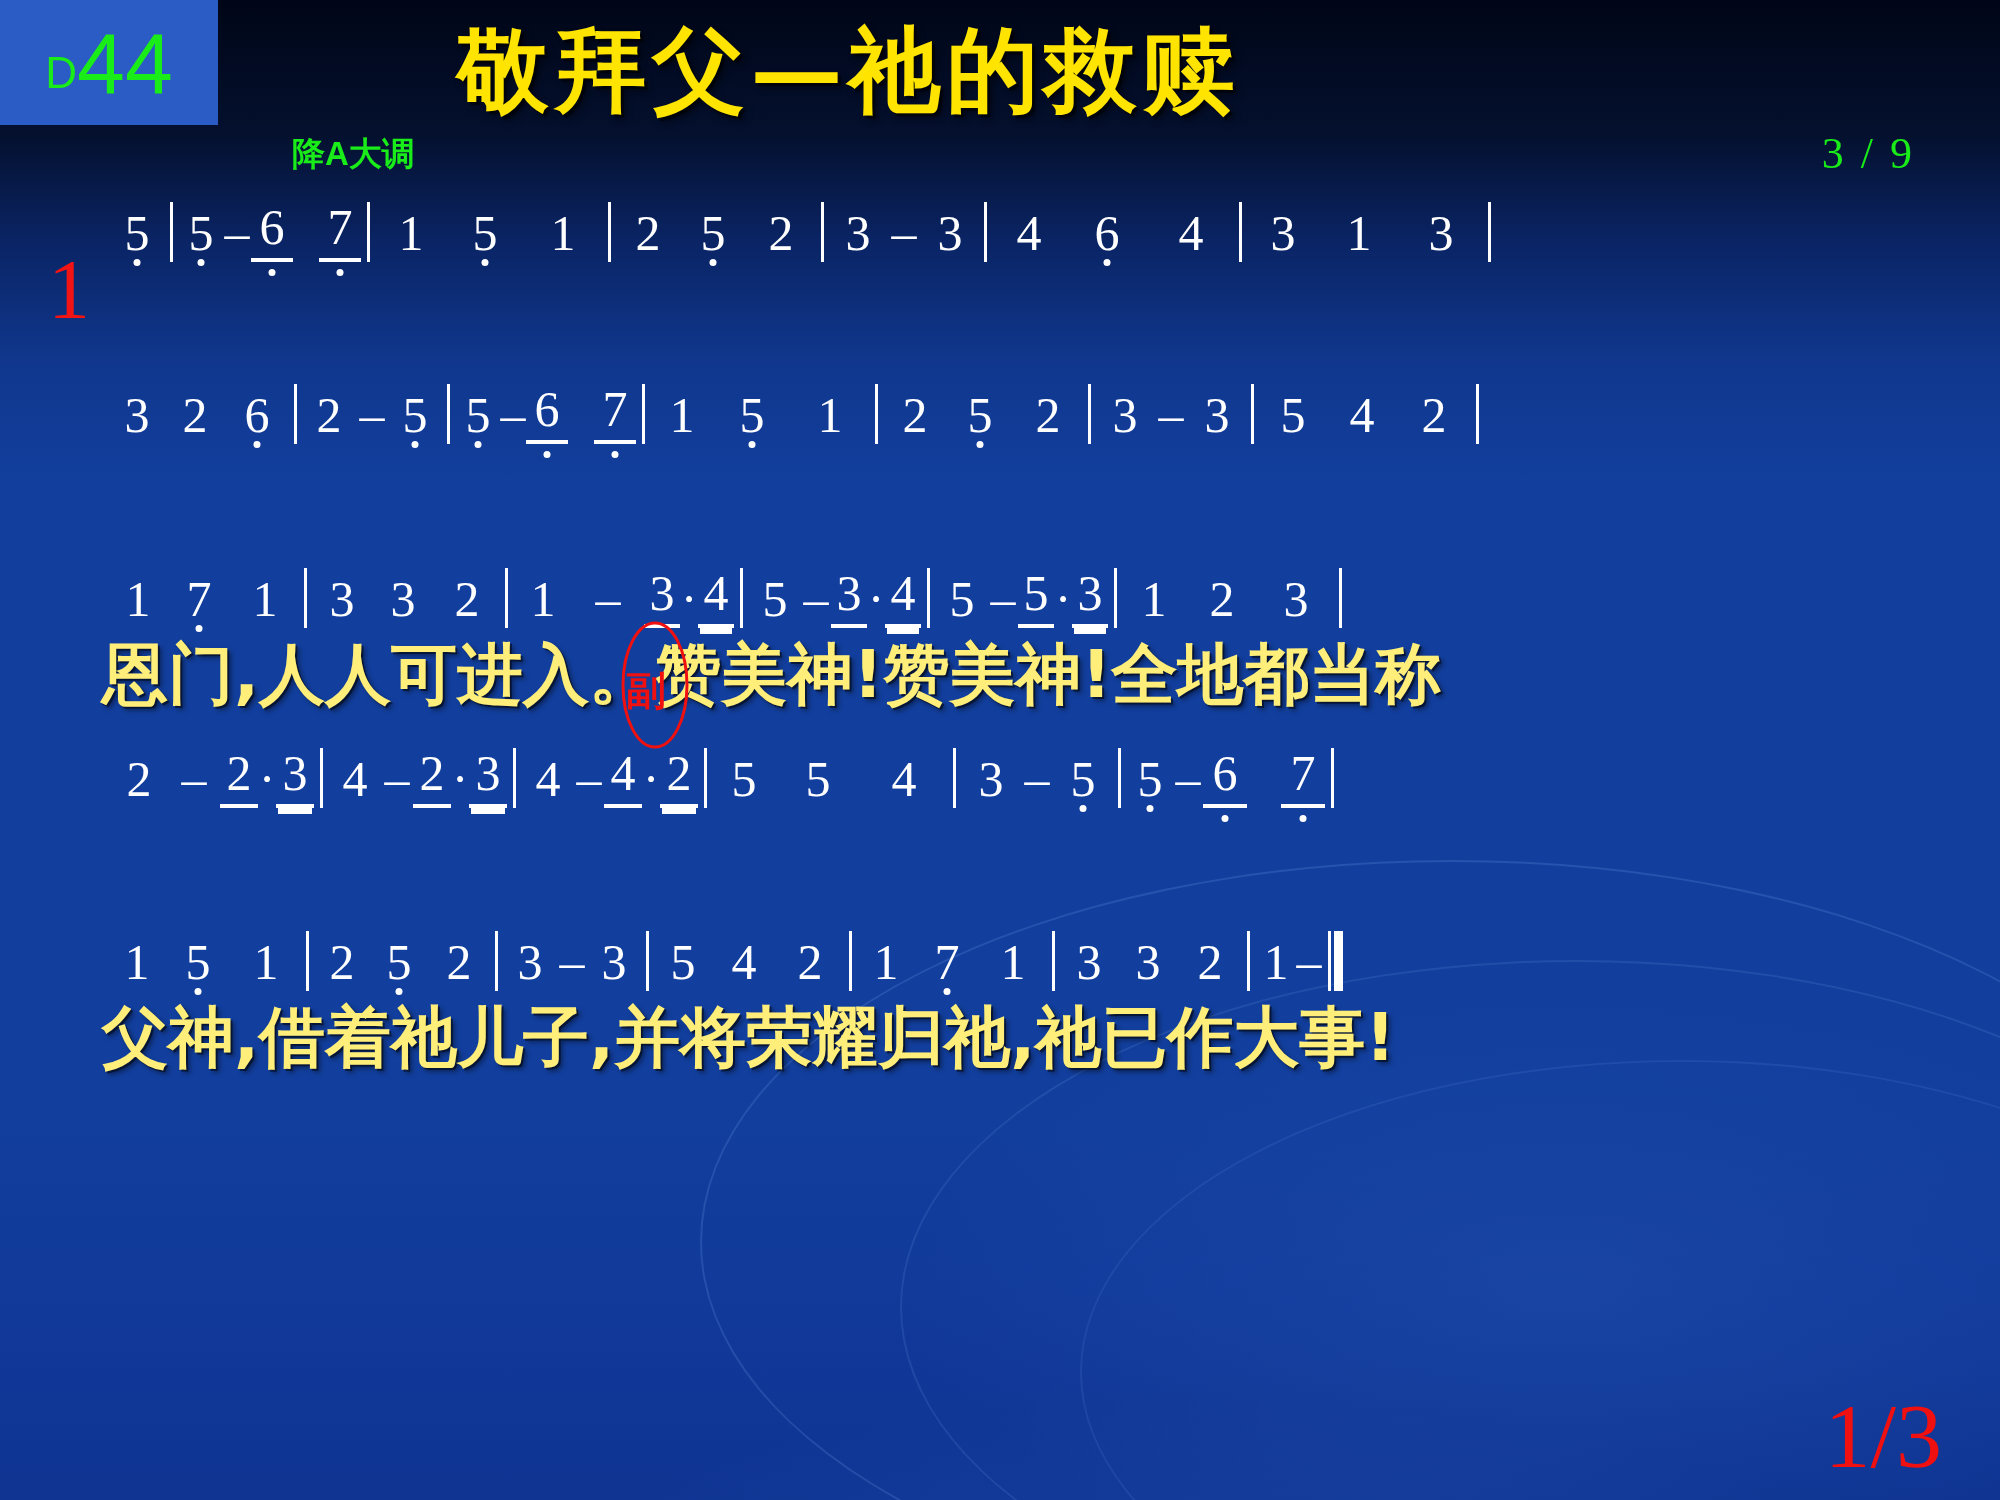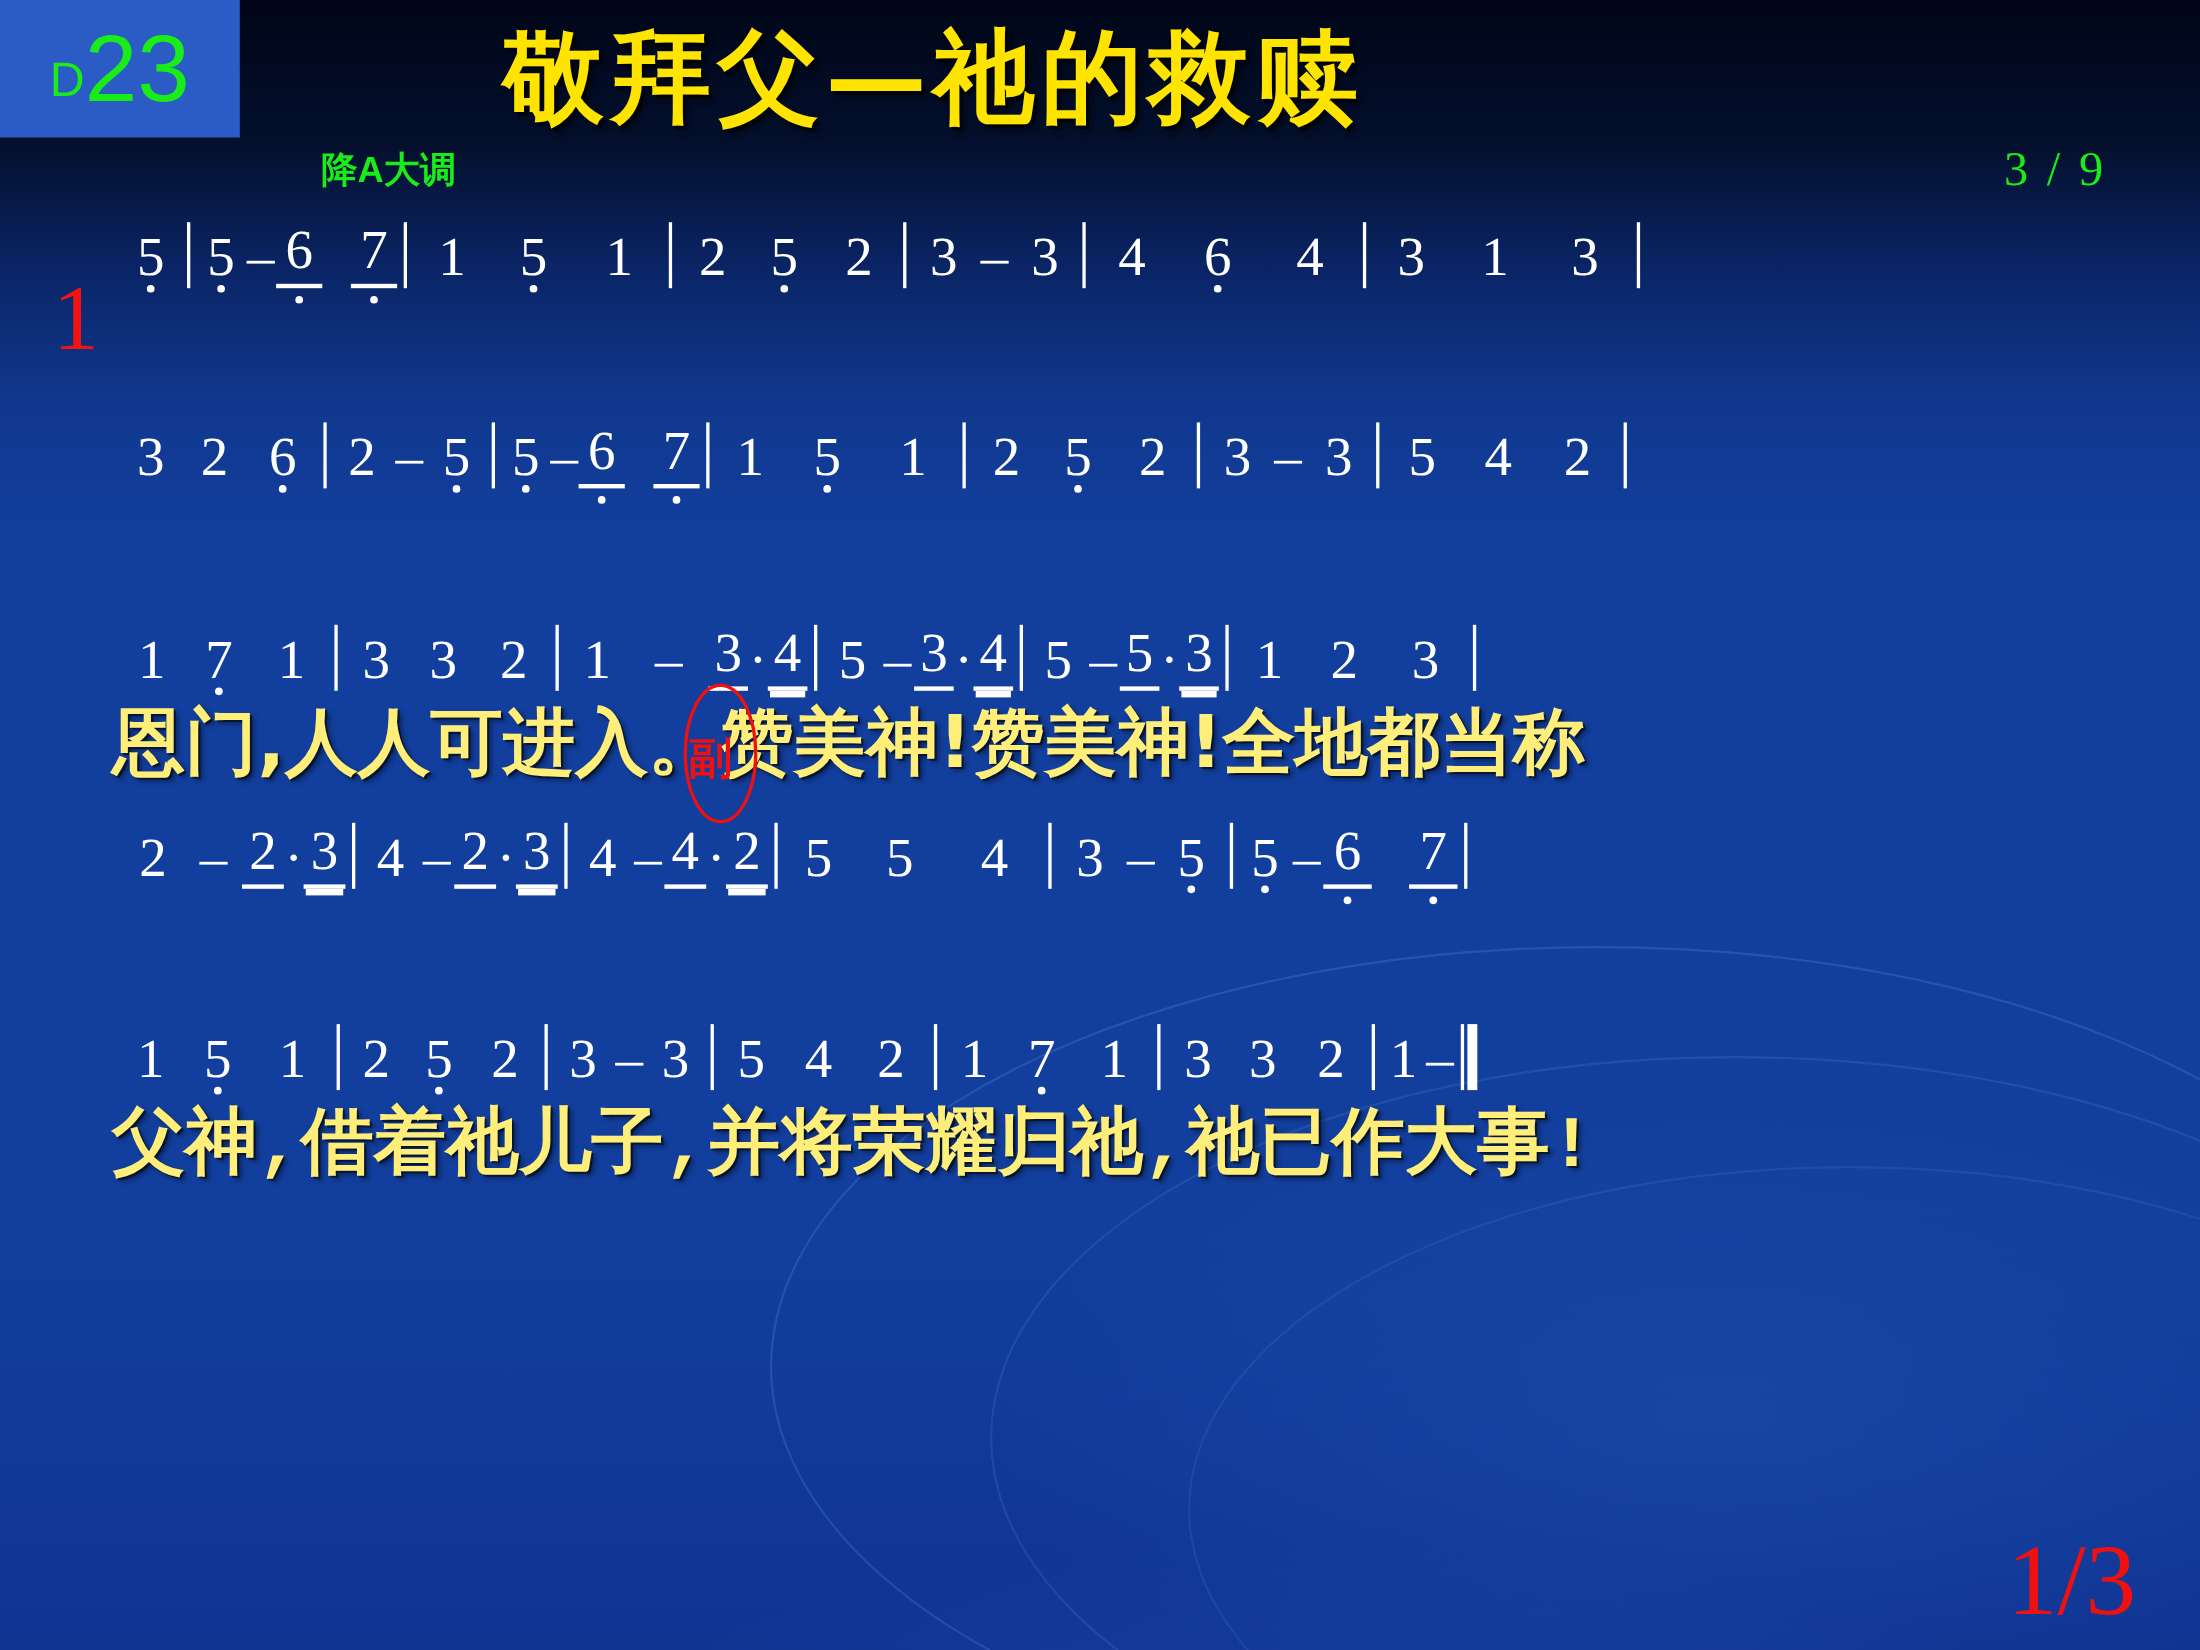--- a/index.html
+++ b/index.html
@@ -165,21 +165,21 @@
 <body>
 
 <div id="slide">
 
   <div class="arc a1"></div>
   <div class="arc a2"></div>
   <div class="arc a3"></div>
 
   <div class="badge">
     <span class="d">D</span>
-      <span class="n">23</span>
+      <span class="n">44</span>
   </div>
 
   <div class="title">敬拜父—祂的救赎</div>
   <div class="keysig">降A大调</div>
   <div class="meter">3 / 9</div>
   <div class="verseno">1</div>
   <div class="pageno">1/3</div>
 
   <div class="system" style="top:196px;">
     <div class="notes">
@@ -417,16 +417,16 @@
         <span class="note" style="width:62px">2</span>
       </div>
       <span class="bar"></span>
       <div class="meas">
         <span class="note" style="width:40px">1</span>
         <span class="dash" style="width:26px;text-align:center">–</span>
       </div>
       <span class="bar" style="margin-right:3px;"></span>
       <span class="bar" style="width:9px;margin-left:0;"></span>
     </div>
-    <div class="lyr" style="margin-left:-8px;font-family:Liberation Mono, monospace;">父神,借着祂儿子,并将荣耀归祂,祂已作大事!</div>
+    <div class="lyr" style="margin-left:-8px;">父神,借着祂儿子,并将荣耀归祂,祂已作大事!</div>
   </div>
 
 </div>
 
 </body></html>

